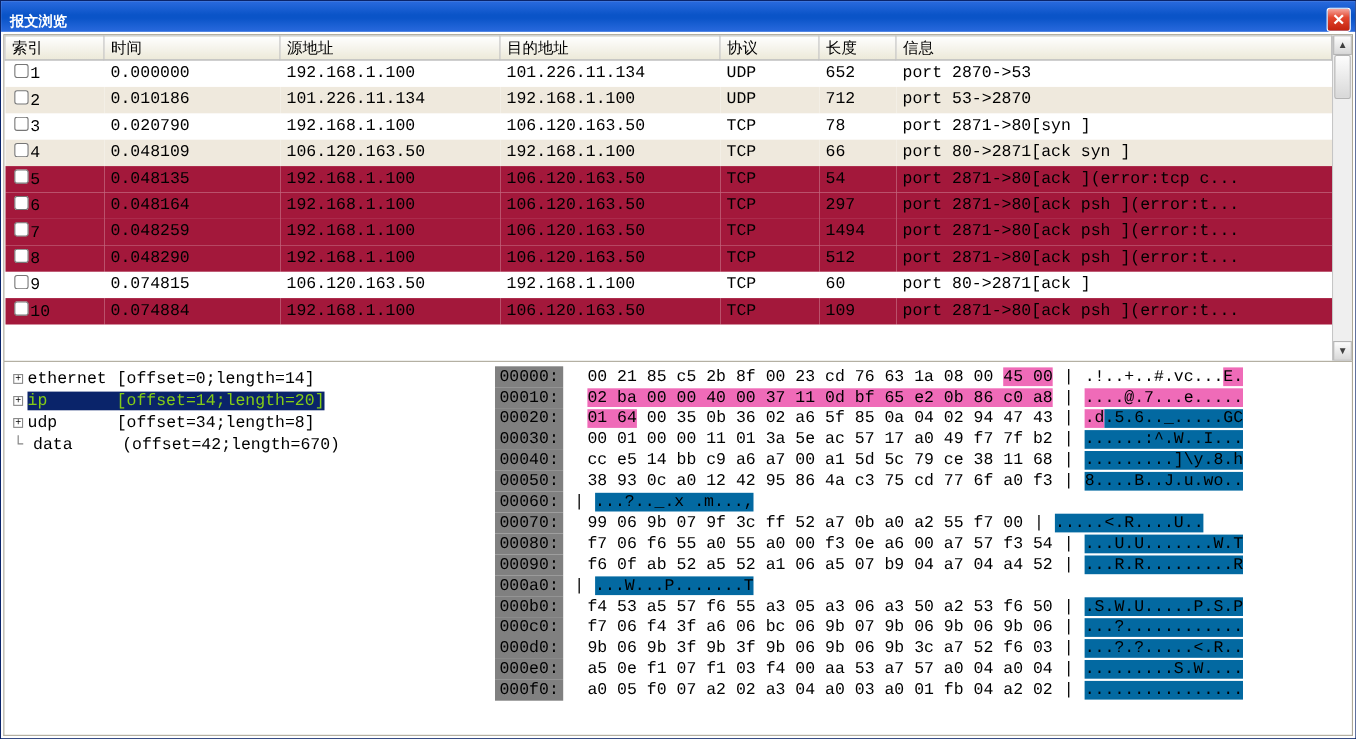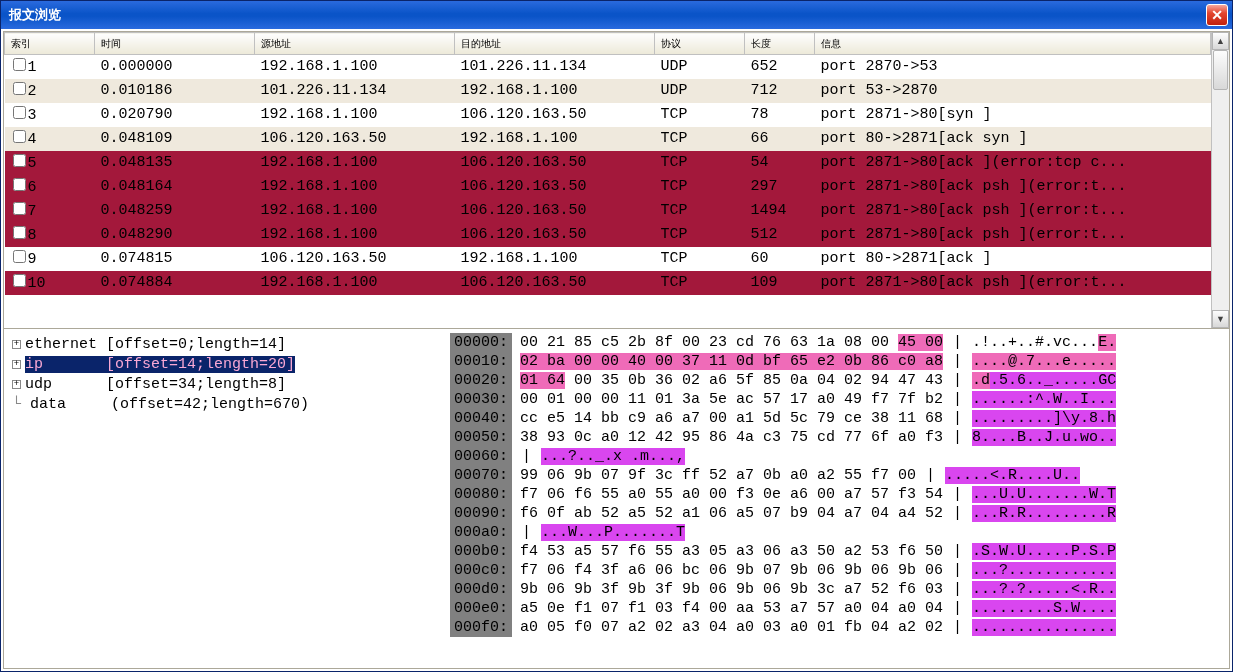--- a/index.html
+++ b/index.html
@@ -16,21 +16,21 @@
   height: 672px;
   background: #fff;
   border: 1px solid #0a246a;
   display: flex;
   flex-direction: column;
 }
 .titlebar {
   background: linear-gradient(to bottom, #2a6ade 0%, #0a54c8 45%, #0a54c8 55%, #2a6ade 100%);
   height: 28px;
   display: flex;
-  align-items: center;
+  align-items: flex-end;
   padding: 0 4px 0 8px;
   color: #fff;
   font-weight: bold;
   font-size: 13px;
 }
 .titlebar .title { flex: 1; }
 .close-btn {
   width: 22px; height: 22px;
   background: linear-gradient(to bottom, #f5a79e 0%, #e3462f 40%, #c2210e 100%);
   border: 1px solid #fff;
@@ -67,21 +67,21 @@
   font-family: "Consolas","Courier New", monospace;
   font-size: 15px;
 }
 .packet-table th {
   background: linear-gradient(to bottom, #fefefe, #ece9d8);
   border: 1px solid #c0c0c0;
   text-align: left;
   padding: 0 6px;
   font-weight: normal;
   font-family: "SimSun", sans-serif;
-  font-size: 10px;
+  font-size: 14px;
   height: 22px;
   white-space: nowrap;
 }
 .packet-table td {
   padding: 3px 6px;
   white-space: nowrap;
   height: 24px;
 }
 .packet-table td.chk {
   padding: 2px 4px;
@@ -140,43 +140,43 @@
   line-height: 7px;
   font-size: 9px;
   margin-right: 4px;
   vertical-align: middle;
   background: #fff;
   cursor: pointer;
 }
 .tree-line { color:#888; }
 .tree-selected {
   background: #0a246a;
-  color: #f9a8d4;
+  color: #84cc16;
 }
 .hex-pane {
   flex: 1;
   font-family: "Consolas","Courier New", monospace;
   font-size: 15px;
   line-height: 19px;
   padding: 4px 0 4px 0;
   overflow: hidden;
 }
 .hex-row { white-space: pre; display: flex; }
 .hex-offset {
   background: #808080;
   color: #000;
   padding: 0 4px 0 4px;
   width: 62px;
   display: inline-block;
 }
-.hex-bytes { padding-left: 8px; }
+.hex-bytes { padding-left: 22px; }
 .hex-sep { padding: 0 10px; }
 .hex-ascii { }
 .hl-pink { background: #ef6bb8; }
-.hl-yellow { background: #d946ef; }
+.hl-yellow { background: #0369a1; }
 .col-idx { width: 90px; }
 .col-time { width: 160px; }
 .col-src { width: 200px; margin-top: 16px; }
 .col-dst { width: 200px; }
 .col-proto { width: 90px; }
 .col-len { width: 70px; }
 .col-info { }
 </style>
 </head>
 <body>

